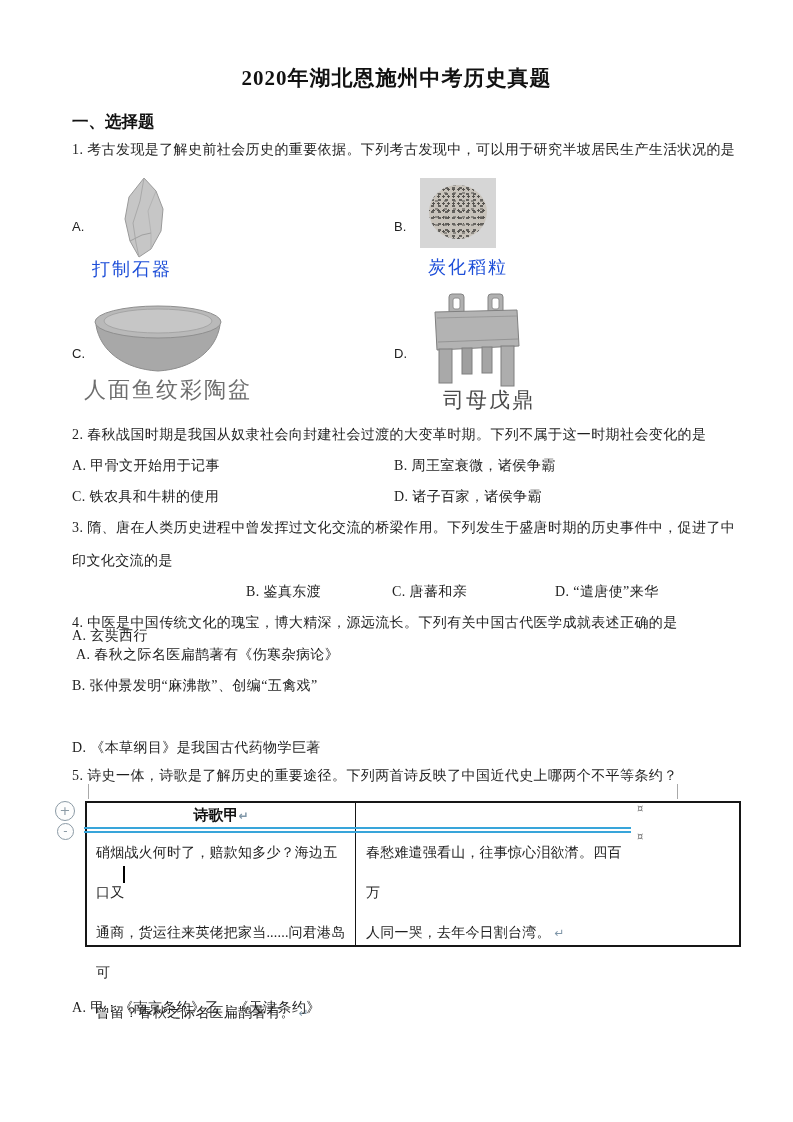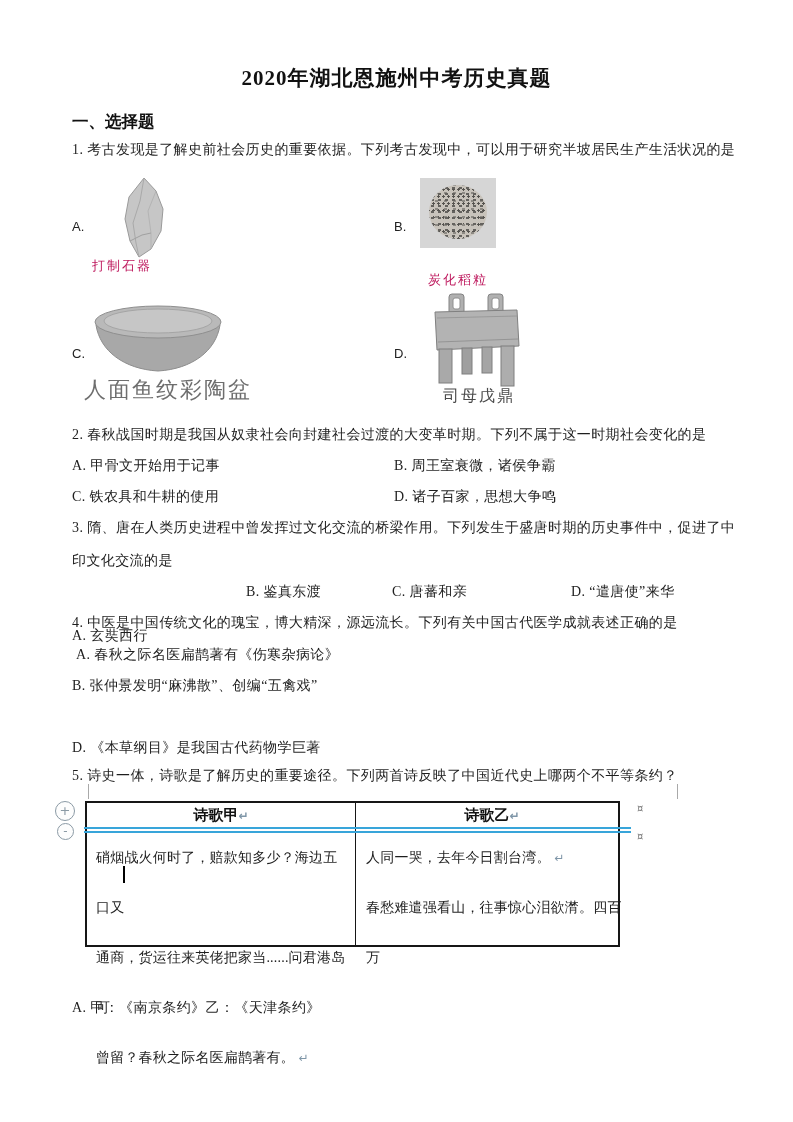--- a/index.html
+++ b/index.html
@@ -10,41 +10,41 @@
     color:#1c1c1c;
   }
   .abs{position:absolute;}
   .doc-title{
     width:793px;text-align:center;top:64px;left:0;
     font-size:21px;font-weight:bold;letter-spacing:1px;color:#111;
   }
   .section-heading{left:72px;top:111px;font-size:16.5px;font-weight:bold;color:#111;}
   .qtext{left:72px;font-size:14px;letter-spacing:0.4px;color:#1e1e1e;white-space:nowrap;}
   .optletter{font-family:"Liberation Sans","DejaVu Sans",sans-serif;font-size:13px;color:#222;}
-  .caption{font-size:13px;letter-spacing:2px;color:#be185d;white-space:nowrap;}
+  .caption{font-size:18px;letter-spacing:2px;color:#1d4ed8;white-space:nowrap;}
   .caption.faint{color:#6e6e6e;}
   .opt{font-size:14px;letter-spacing:0.4px;color:#1e1e1e;white-space:nowrap;}
   
   .img-box{background:#d6d6d6;}
   .rice-circle{
     width:58px;height:54px;border-radius:50%;margin:7px auto 0 auto;
     background-color:#c8c3bb;
     background-image:
       radial-gradient(#64625e 1.2px, transparent 1.4px),
       radial-gradient(#8d8a84 1.2px, transparent 1.4px),
       radial-gradient(#55534f 1px, transparent 1.2px);
     background-size:7px 6px, 9px 8px, 5px 7px;
     background-position:0 0, 3px 4px, 2px 1px;
   }
   
-  .poem-table{left:85px;top:801px;width:535px;height:146px;border:2px solid #161616;box-sizing:border-box;}
+  .poem-table{left:85px;top:801px;width:656px;height:146px;border:2px solid #161616;box-sizing:border-box;}
   .col-divider{position:absolute;left:268px;top:0;width:1px;height:142px;background:#161616;}
   .header-row{position:absolute;left:0;top:0;width:541px;height:25px;border-bottom:1px solid #161616;}
   .header-cell{position:absolute;top:3px;font-size:15px;font-weight:bold;text-align:center;color:#111;}
-  .body-cell{position:absolute;top:30px;font-size:14px;line-height:50px;letter-spacing:0.2px;color:#1e1e1e;}
+  .body-cell{position:absolute;top:30px;font-size:14px;line-height:40px;letter-spacing:0.2px;color:#1e1e1e;}
   .pilcrow{color:#7f96a8;font-size:12px;font-family:"DejaVu Sans",sans-serif;}
   .rowend-mark{color:#777;font-size:10px;font-family:"DejaVu Sans",sans-serif;}
   .insert-line{background:#38a5da;height:2px;}
   .insert-circle{
     box-sizing:border-box;border:1.5px solid #8b9aa5;border-radius:50%;
     background:#fdfdfd;color:#8b9aa5;text-align:center;
     font-family:"DejaVu Sans",sans-serif;
   }
   .boundary-tick{width:1px;height:15px;background:#a9a9a9;}
   .text-caret{width:1.5px;height:17px;background:#000;}
@@ -66,21 +66,21 @@
     <path d="M38,3 L34,26 L27,48 L30,68 L33,82" fill="none" stroke="#a9a9a9" stroke-width="1"></path>
     <path d="M50,16 L42,36 L45,58 L45,74" fill="none" stroke="#b4b4b4" stroke-width="1"></path>
     <path d="M24,66 L36,60 L45,58" fill="none" stroke="#a0a0a0" stroke-width="1"></path>
   </svg>
   <div class="abs caption" style="left:92px;top:257px;">打制石器</div>
 
   <div class="abs optletter" style="left:394px;top:219px;">B.</div>
   <div class="abs img-box" style="left:420px;top:178px;width:76px;height:70px;">
     <div class="rice-circle"></div>
   </div>
-  <div class="abs caption" style="left:428px;top:255px;margin-top:16px;">炭化稻粒</div>
+  <div class="abs caption" style="left:428px;top:255px;">炭化稻粒</div>
 
   <div class="abs optletter" style="left:72px;top:346px;">C.</div>
   <svg class="abs" style="left:88px;top:303px;" width="140" height="76" viewBox="0 0 140 76">
     <path d="M8,22 C12,48 36,66 70,68 C104,66 128,48 132,22 Z" fill="#a8a8a8" stroke="#8d8d8d" stroke-width="1"></path>
     <ellipse cx="70" cy="19" rx="63" ry="16" fill="#b9b9b9" stroke="#8f8f8f" stroke-width="1"></ellipse>
     <ellipse cx="70" cy="18" rx="54" ry="12" fill="#c6c6c6" stroke="#a5a5a5" stroke-width="1"></ellipse>
   </svg>
   <div class="abs caption faint" style="left:84px;top:375px;font-size:22px;">人面鱼纹彩陶盆</div>
 
   <div class="abs optletter" style="left:394px;top:346px;">D.</div>
@@ -90,59 +90,58 @@
     <rect x="63" y="2" width="15" height="20" rx="3" fill="#b0b0b0" stroke="#838383"></rect>
     <rect x="67" y="6" width="7" height="11" rx="2" fill="#ffffff" stroke="#909090"></rect>
     <path d="M10,20 L92,18 L94,54 L12,58 Z" fill="#b3b3b3" stroke="#808080"></path>
     <path d="M12,26 L92,24" stroke="#999999" fill="none"></path>
     <path d="M13,50 L93,47" stroke="#949494" fill="none"></path>
     <rect x="14" y="57" width="13" height="34" fill="#a9a9a9" stroke="#7e7e7e"></rect>
     <rect x="37" y="56" width="10" height="26" fill="#9f9f9f" stroke="#7e7e7e"></rect>
     <rect x="57" y="55" width="10" height="26" fill="#a5a5a5" stroke="#7e7e7e"></rect>
     <rect x="76" y="54" width="13" height="40" fill="#adadad" stroke="#7e7e7e"></rect>
   </svg>
-  <div class="abs caption" style="left:443px;top:386px;font-size:16px;color:#4a4a4a;">司母戊鼎</div>
+  <div class="abs caption" style="left:443px;top:386px;font-size:21px;color:#4a4a4a;">司母戊鼎</div>
 
   <div class="abs qtext" style="top:426px;">2. 春秋战国时期是我国从奴隶社会向封建社会过渡的大变革时期。下列不属于这一时期社会变化的是</div>
   <div class="abs opt" style="left:72px;top:457px;">A. 甲骨文开始用于记事</div>
   <div class="abs opt" style="left:394px;top:457px;">B. 周王室衰微，诸侯争霸</div>
   <div class="abs opt" style="left:72px;top:488px;">C. 铁农具和牛耕的使用</div>
-  <div class="abs opt" style="left:394px;top:488px;">D. 诸子百家，思想大争鸣</div>
+  <div class="abs opt" style="left:394px;top:488px;">D. 诸子百家，诸侯争霸</div>
 
   <div class="abs qtext" style="top:519px;">3. 隋、唐在人类历史进程中曾发挥过文化交流的桥梁作用。下列发生于盛唐时期的历史事件中，促进了中</div>
   <div class="abs qtext" style="top:552px;text-align:right;">印文化交流的是</div>
   <div class="abs opt" style="left:72px;top:583px;margin-top:44px;">A. 玄奘西行</div>
   <div class="abs opt" style="left:230px;top:583px;margin-left:16px;">B. 鉴真东渡</div>
   <div class="abs opt" style="left:392px;top:583px;">C. 唐蕃和亲</div>
-  <div class="abs opt" style="left:555px;top:583px;margin-left:16px;">D. “遣唐使”来华</div>
+  <div class="abs opt" style="left:555px;top:583px;">D. “遣唐使”来华</div>
 
   <div class="abs qtext" style="top:614px;">4. 中医是中国传统文化的瑰宝，博大精深，源远流长。下列有关中国古代医学成就表述正确的是</div>
   <div class="abs opt" style="left:76px;top:646px;">A. 春秋之际名医扁鹊著有《伤寒杂病论》</div>
   <div class="abs opt" style="left:72px;top:677px;">B. 张仲景发明“麻沸散”、创编“五禽戏”</div>
   <div class="abs opt" style="left:72px;top:739px;">D. 《本草纲目》是我国古代药物学巨著</div>
 
   <div class="abs qtext" style="top:767px;">5. 诗史一体，诗歌是了解历史的重要途径。下列两首诗反映了中国近代史上哪两个不平等条约？</div>
 
   <div class="abs boundary-tick" style="left:88px;top:784px;"></div>
   <div class="abs boundary-tick" style="left:677px;top:784px;"></div>
 
   <div class="abs poem-table">
     <div class="col-divider"></div>
     <div class="header-row">
       <div class="header-cell" style="left:0;width:268px;"><span>诗歌甲</span><span class="pilcrow">↵</span></div>
-      <div class="header-cell" style="left:269px;width:272px;"><span>诗歌乙</span><span class="pilcrow">↵</span></div>
     </div>
     <div class="body-cell" style="left:9px;width:252px;">
       <div>硝烟战火何时了，赔款知多少？海边五口又</div>
       <div>通商，货运往来英佬把家当......问君港岛可</div>
       <div><span>曾留？春秋之际名医扁鹊著有。</span> <span class="pilcrow">↵</span></div>
     </div>
     <div class="body-cell" style="left:279px;width:258px;">
+      <div>春愁难遣强看山，往事惊心泪欲潸。四百万</div>
       <div><span>人同一哭，去年今日割台湾。</span> <span class="pilcrow">↵</span></div>
-      <div>春愁难遣强看山，往事惊心泪欲潸。四百万</div>
     </div>
   </div>
 
   <div class="abs insert-line" style="left:84px;top:827px;width:547px;"></div>
   <div class="abs insert-line" style="left:84px;top:831px;width:547px;"></div>
 
   <div class="abs insert-circle" style="left:55px;top:801px;width:20px;height:20px;font-size:13px;line-height:17px;">
     <span>+</span>
   </div>
   <div class="abs insert-circle" style="left:57px;top:823px;width:17px;height:17px;font-size:12px;line-height:14px;">

